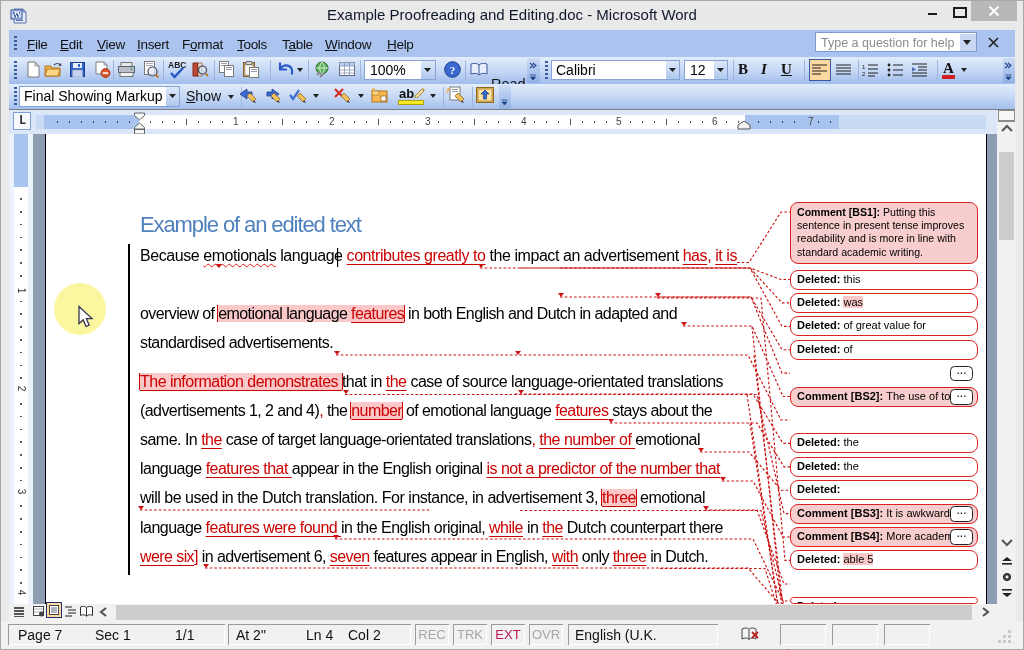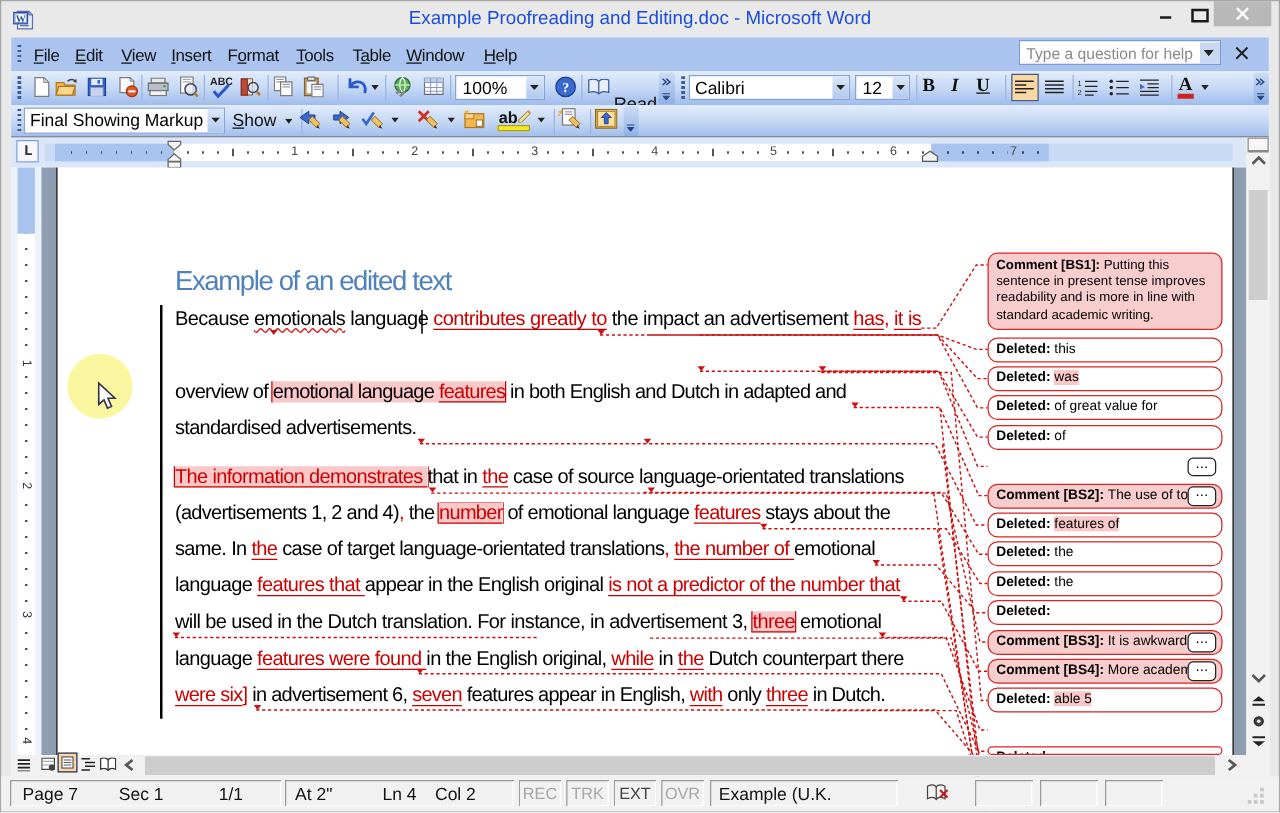--- a/index.html
+++ b/index.html
@@ -27,21 +27,21 @@
 <div class="a" style="left:0;top:649px;width:1024px;height:1px;background:#a8a8a8"></div>
 
 <svg class="a" style="left:10px;top:7px" width="17" height="17" viewBox="0 0 17 17">
   <path d="M4 2h9l3 3v11H4z" fill="#e8ecf8" stroke="#5a6fae" stroke-width="1"></path>
   <path d="M13 2l3 3h-3z" fill="#aab8dd" stroke="#5a6fae" stroke-width="0.8"></path>
   <rect x="1" y="3" width="11" height="9" fill="#fff" stroke="#2b50a0"></rect>
   <rect x="2" y="4" width="9" height="7" fill="#fff" stroke="#4a74c8" stroke-width="0.6"></rect>
   <text x="6.5" y="10.5" font-size="8" font-weight="bold" fill="#2b50a0" text-anchor="middle" font-family="Liberation Serif">W</text>
   <rect x="6" y="13" width="7" height="1" fill="#5a6fae"></rect>
 </svg>
-<div class="a" style="left:0;top:6px;width:1024px;text-align:center;font-size:15px;color:#1d4ed8">Example Proofreading and Editing.doc - Microsoft Word</div>
+<div class="a" style="left:0;top:6px;width:1024px;text-align:center;font-size:15px;color:#0f172a">Example Proofreading and Editing.doc - Microsoft Word</div>
 
 <div class="a" style="left:928px;top:13px;width:9px;height:2px;background:#1b1b1b"></div>
 <div class="a" style="left:953px;top:7px;width:10px;height:7px;border:2px solid #1b1b1b"></div>
 <div class="a" style="left:971px;top:1px;width:46px;height:20px;background:#b8b8b8"></div>
 <svg class="a" style="left:988px;top:5px" width="12" height="12" viewBox="0 0 12 12">
       <path d="M1.5 1.5 L10.5 10.5 M10.5 1.5 L1.5 10.5" stroke="#fff" stroke-width="1.8"></path>
     </svg>
 
 <div class="a" style="left:9px;top:30px;width:1006px;height:27px;background:#aac4ef"></div>
 <div class="a menu" style="left:0;top:37px;font-size:13.5px;letter-spacing:-0.3px">
@@ -449,21 +449,20 @@
 
 <path d="M79 306.5 l0 17 4.2-3.6 2.8 6.6 3.2-1.35-2.8-6.5 5.6-0.1z" fill="#fff" stroke="#33334f" stroke-width="1.3"></path>
 </svg>
 
 <div class="bln blnc" style="top:202px;height:62px;white-space:normal;line-height:13.2px;padding-top:3px;font-size:10.6px"><b>Comment [BS1]: </b>Putting this sentence in present tense improves readability and is more in line with standard academic writing.</div>
 <div class="bln" style="top:269.5px"><b>Deleted: </b>this</div>
 <div class="bln" style="top:292.9px"><b>Deleted: </b><span class="hl">was</span></div>
 <div class="bln" style="top:316.3px"><b>Deleted: </b>of great value for</div>
 <div class="bln" style="top:339.7px"><b>Deleted: </b>of</div>
 <div class="bln blnc" style="top:386.5px"><b>Comment [BS2]: </b>The use of too</div>
-<div class="bln" style="top:409.9px"><b>Deleted: </b><span class="hl">features of</span></div>
 <div class="bln" style="top:433.3px"><b>Deleted: </b>the</div>
 <div class="bln" style="top:456.7px"><b>Deleted: </b>the</div>
 <div class="bln" style="top:480.1px"><b>Deleted: </b></div>
 <div class="bln blnc" style="top:503.5px"><b>Comment [BS3]: </b>It is awkward t</div>
 <div class="bln blnc" style="top:526.9px"><b>Comment [BS4]: </b>More academi</div>
 <div class="bln" style="top:550.3px"><b>Deleted: </b><span class="hl">able 5</span></div>
 <div class="bln" style="top:597.1px;height:7px"><b>Deleted: </b></div>
 <div class="dot3" style="left:950px;top:365.6px">...</div>
 <div class="dot3" style="left:950px;top:389px">...</div>
 <div class="dot3" style="left:950px;top:506px">...</div>
@@ -525,24 +524,24 @@
 <div class="a" style="left:8px;top:624px;width:217px;height:21px;box-shadow:inset 1px 1px 0 #9a9a9a,inset -1px -1px 0 #fff"></div>
 <div class="a" style="left:18px;top:627px;font-size:14px;color:#111">Page 7</div>
 <div class="a" style="left:95px;top:627px;font-size:14px;color:#111">Sec 1</div>
 <div class="a" style="left:175px;top:627px;font-size:14px;color:#111">1/1</div>
 <div class="a" style="left:228px;top:624px;width:183px;height:21px;box-shadow:inset 1px 1px 0 #9a9a9a,inset -1px -1px 0 #fff"></div>
 <div class="a" style="left:236px;top:627px;font-size:14px;color:#111">At 2"</div>
 <div class="a" style="left:306px;top:627px;font-size:14px;color:#111">Ln 4</div>
 <div class="a" style="left:348px;top:627px;font-size:14px;color:#111">Col 2</div>
 <div class="a" style="left:415px;top:624px;width:34px;height:21px;box-shadow:inset 1px 1px 0 #9a9a9a,inset -1px -1px 0 #fff;color:#a6a6a6;text-align:center;font-size:13px;line-height:21px">REC</div>
 <div class="a" style="left:453px;top:624px;width:34px;height:21px;box-shadow:inset 1px 1px 0 #9a9a9a,inset -1px -1px 0 #fff;color:#a6a6a6;text-align:center;font-size:13px;line-height:21px">TRK</div>
-<div class="a" style="left:491px;top:624px;width:34px;height:21px;box-shadow:inset 1px 1px 0 #9a9a9a,inset -1px -1px 0 #fff;color:#404040;text-align:center;font-size:13px;line-height:21px">EXT</div>
+<div class="a" style="left:491px;top:624px;width:34px;height:21px;box-shadow:inset 1px 1px 0 #9a9a9a,inset -1px -1px 0 #fff;color:#be185d;text-align:center;font-size:13px;line-height:21px">EXT</div>
 <div class="a" style="left:529px;top:624px;width:34px;height:21px;box-shadow:inset 1px 1px 0 #9a9a9a,inset -1px -1px 0 #fff;color:#a6a6a6;text-align:center;font-size:13px;line-height:21px">OVR</div>
 <div class="a" style="left:568px;top:624px;width:150px;height:21px;box-shadow:inset 1px 1px 0 #9a9a9a,inset -1px -1px 0 #fff"></div>
-<div class="a" style="left:575px;top:627px;font-size:14px;color:#111">Example (U.K.</div>
+<div class="a" style="left:575px;top:627px;font-size:14px;color:#111">English (U.K.</div>
 <svg class="a" style="left:740px;top:626px" width="22" height="16">
       <path d="M2 3c3-1.5 5.5-1.5 7 .5 1.5-2 4-2 7-.5v10c-3-1.5-5.5-1.5-7 .5-1.5-2-4-2-7-.5z" fill="#f4f4f4" stroke="#444"></path>
       <path d="M9 3.5v10" stroke="#444"></path>
       <path d="M12 6l6 6M18 6l-6 6" stroke="#c02020" stroke-width="1.8"></path>
     </svg>
 <div class="a" style="left:780px;top:624px;width:46px;height:21px;box-shadow:inset 1px 1px 0 #9a9a9a,inset -1px -1px 0 #fff"></div>
 <div class="a" style="left:832px;top:624px;width:46px;height:21px;box-shadow:inset 1px 1px 0 #9a9a9a,inset -1px -1px 0 #fff"></div>
 <div class="a" style="left:884px;top:624px;width:46px;height:21px;box-shadow:inset 1px 1px 0 #9a9a9a,inset -1px -1px 0 #fff"></div>
 <svg class="a" style="left:998px;top:630px" width="16" height="16">
       <g fill="#c8c8c8">

